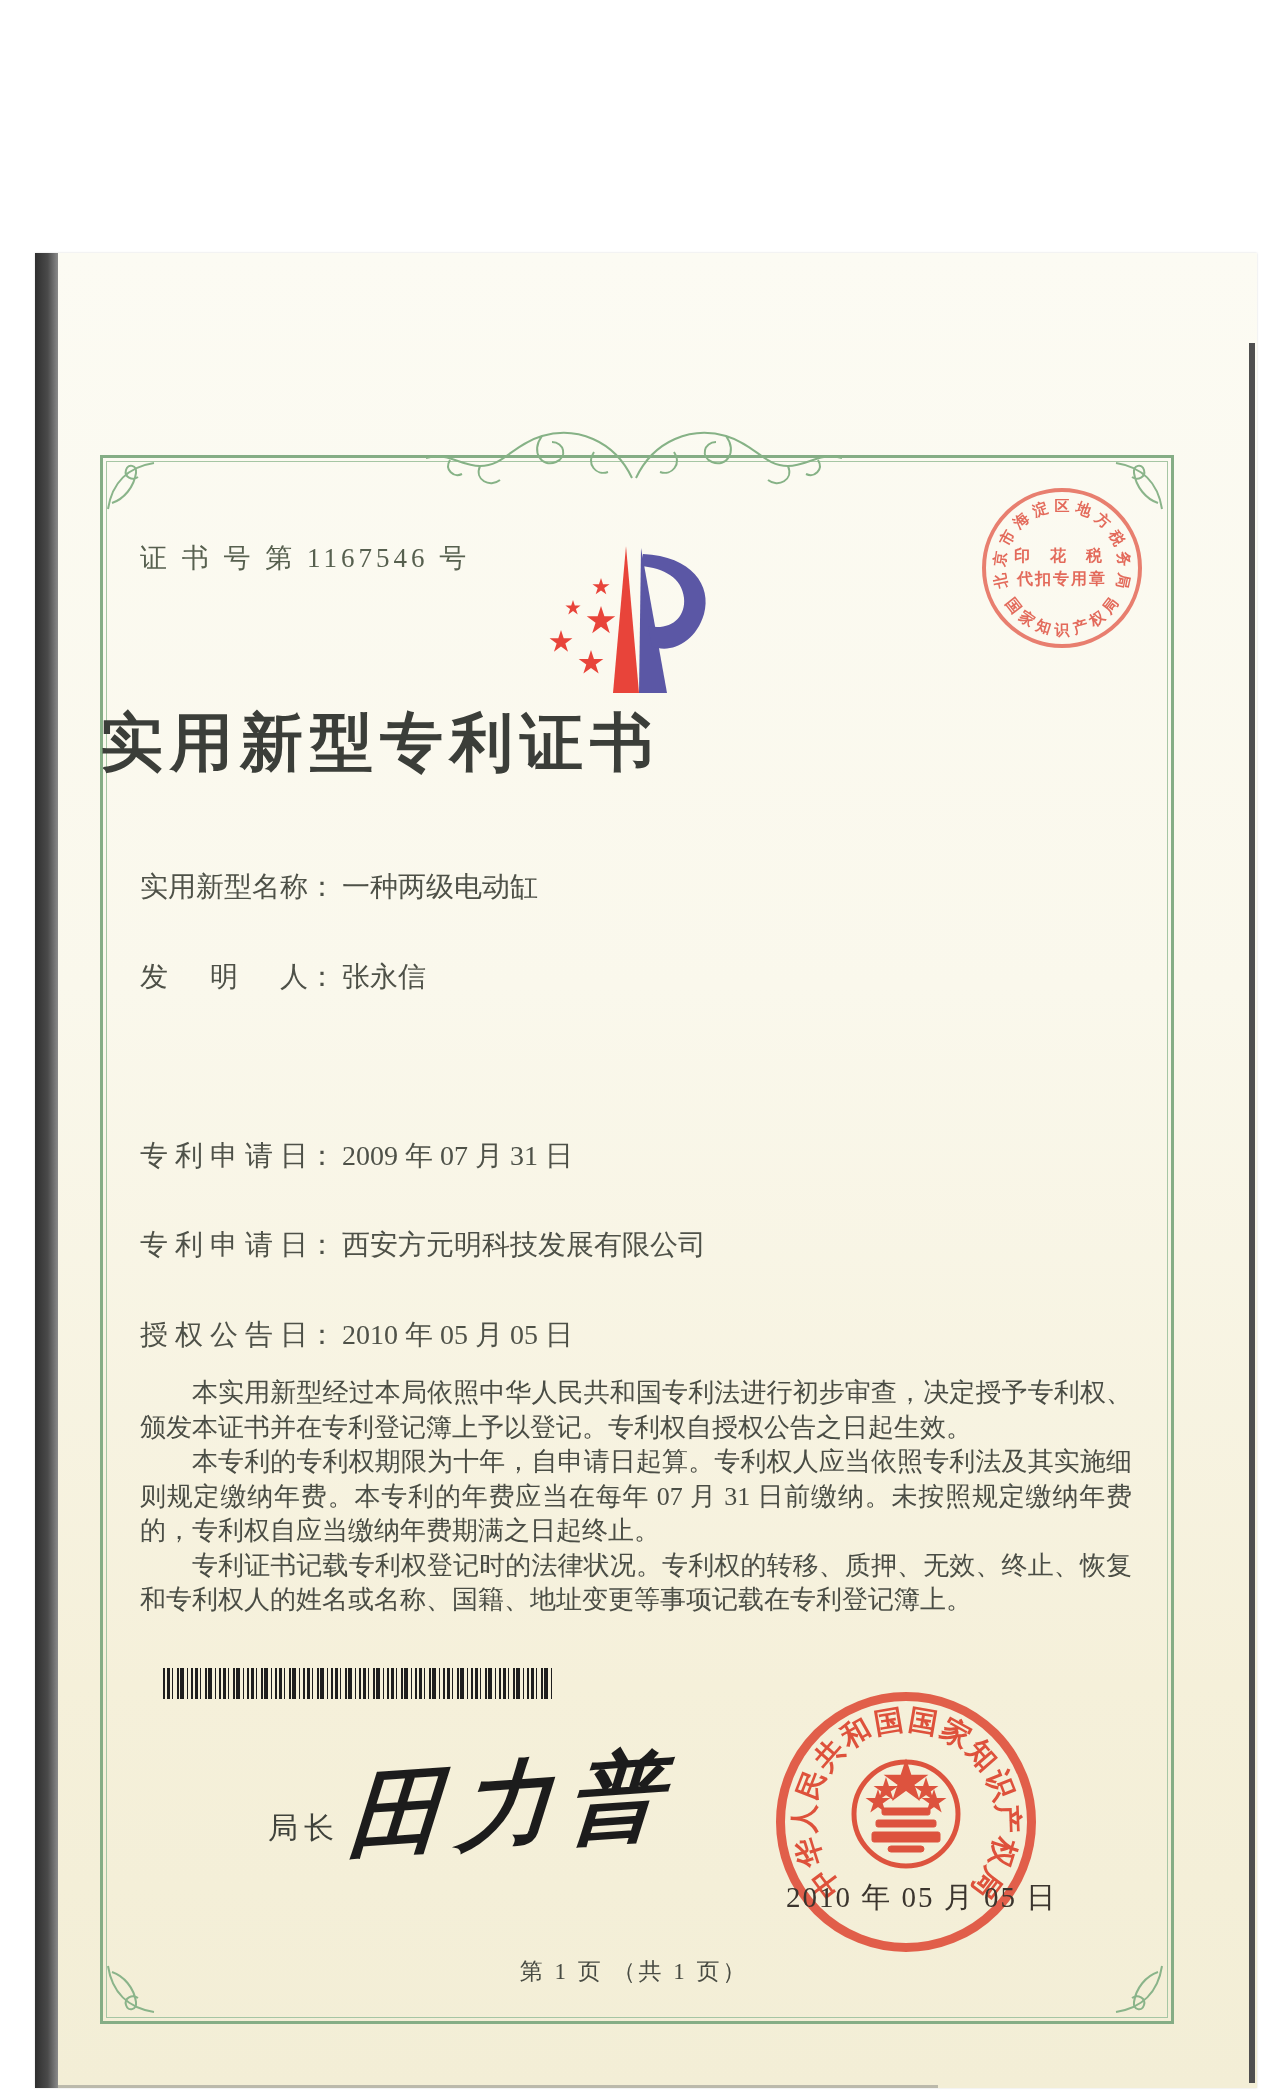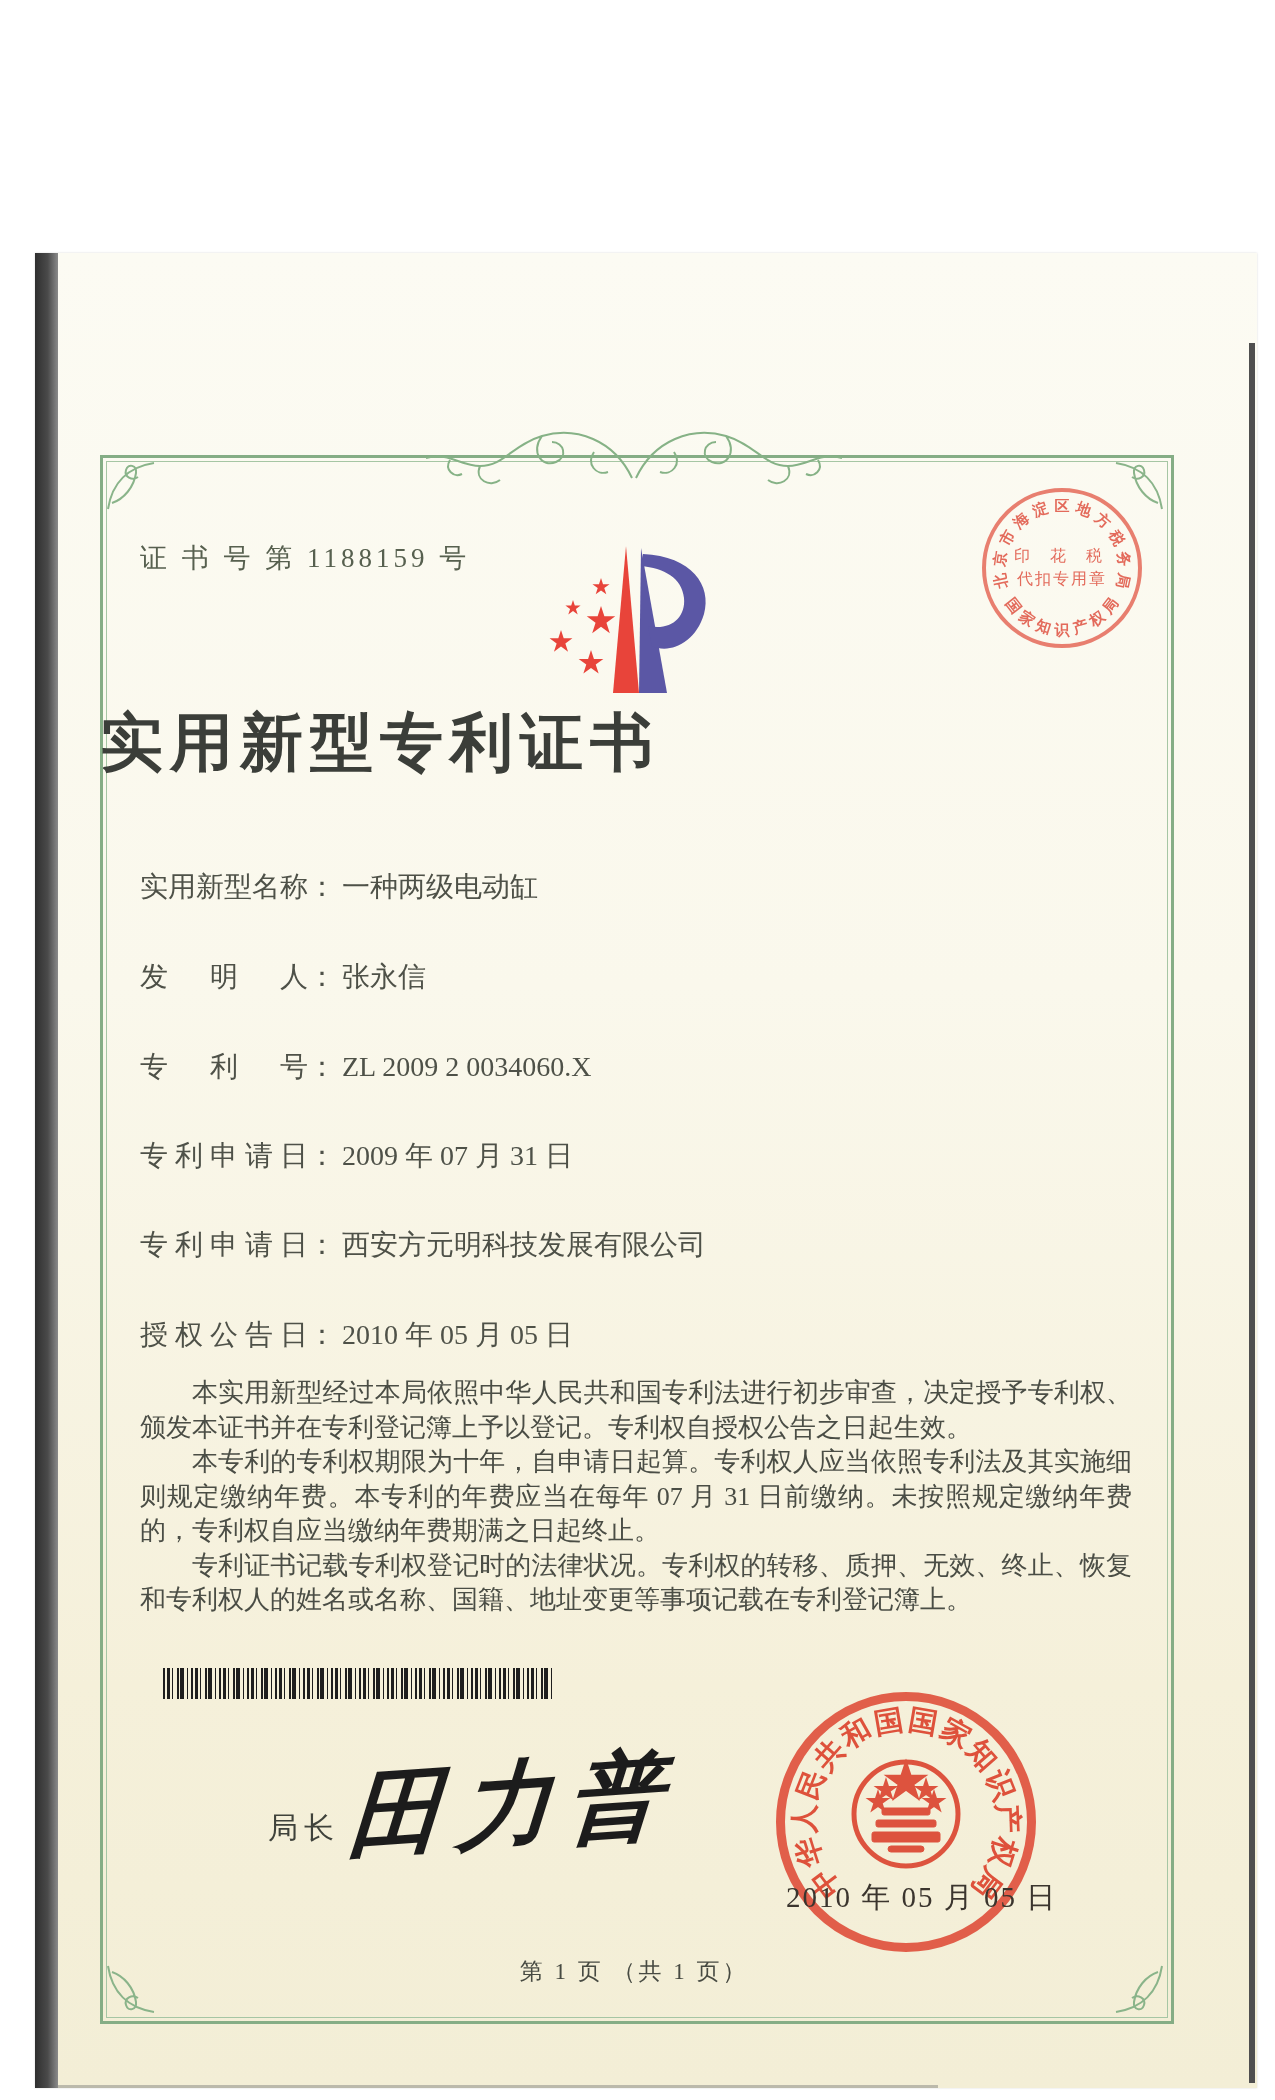--- a/index.html
+++ b/index.html
@@ -59,21 +59,21 @@
   .seal-ring{position:absolute;inset:0;color:rgba(219,67,46,.92);font-weight:700;font-size:29px;}
   .ring-char{position:absolute;left:50%;top:50%;}
   .emblem{position:absolute;left:72px;top:64px;width:116px;height:116px;opacity:.9;}
   .seal-date{position:absolute;left:786px;top:1878px;font-size:29px;letter-spacing:2px;color:#3b352e;z-index:6;white-space:nowrap;}
 
   
   .stamp{position:absolute;left:982px;top:488px;width:160px;height:160px;z-index:4;}
   .stamp-circle{position:absolute;inset:0;border:4px solid rgba(228,104,88,.85);border-radius:50%;}
   .stamp-ring{position:absolute;inset:0;color:rgba(226,98,82,.95);font-size:15px;font-weight:600;}
   .stamp-center{position:absolute;left:0;top:56px;width:160px;text-align:center;color:rgba(226,98,82,.95);
-                font-size:16px;line-height:23px;font-weight:400;}
+                font-size:16px;line-height:23px;font-weight:700;}
   .stamp-l1{letter-spacing:8px;}
   .stamp-l2{letter-spacing:2px;}
 
   .footer{position:absolute;left:100px;top:1956px;width:1068px;text-align:center;
           font-size:23px;letter-spacing:3px;color:#474a42;font-family:Liberation Serif, serif;}
 </style>
 </head>
 <body>
 
 <div class="canvas">
@@ -118,21 +118,21 @@
         <path d="M8,44 C20,40 30,28 32,14 C33,6 24,4 22,11 C20,18 28,22 34,18"></path>
     </g>
   </svg>
   <svg class="corner-flourish cf-br" viewBox="0 0 54 54">
     <g fill="none" stroke="#8ab48a" stroke-width="2">
       <path d="M4,50 C8,24 24,8 50,4"></path>
         <path d="M8,44 C20,40 30,28 32,14 C33,6 24,4 22,11 C20,18 28,22 34,18"></path>
     </g>
   </svg>
 
-  <div class="cert-number">证 书 号 第 1188159 号</div>
+  <div class="cert-number">证 书 号 第 1167546 号</div>
 
   <div class="stamp">
     <div class="stamp-circle"></div>
     <div class="stamp-ring">
         <span class="ring-char" style="transform: translate(-50%, -50%) rotate(-102deg) translateY(-62px);">北</span>
         <span class="ring-char" style="transform: translate(-50%, -50%) rotate(-81.6deg) translateY(-62px);">京</span>
         <span class="ring-char" style="transform: translate(-50%, -50%) rotate(-61.2deg) translateY(-62px);">市</span>
         <span class="ring-char" style="transform: translate(-50%, -50%) rotate(-40.8deg) translateY(-62px);">海</span>
         <span class="ring-char" style="transform: translate(-50%, -50%) rotate(-20.4deg) translateY(-62px);">淀</span>
         <span class="ring-char" style="transform: translate(-50%, -50%) rotate(0deg) translateY(-62px);">区</span>
@@ -175,23 +175,20 @@
     </g>
   </svg>
 
   <div class="title">实用新型专利证书</div>
 
   <div class="field f1">
     <span class="field-label">发明人</span><span class="field-colon">：</span><span>张永信</span>
   </div>
   <div class="field f0">
     <span class="field-label">实用新型名称</span><span class="field-colon">：</span><span>一种两级电动缸</span>
-  </div>
-  <div class="field f2">
-    <span class="field-label">专利号</span><span class="field-colon">：</span><span>ZL 2009 2 0034060.X</span>
   </div>
   <div class="field f3">
     <span class="field-label">专利申请日</span><span class="field-colon">：</span><span>2009 年 07 月 31 日</span>
   </div>
   <div class="field f4">
     <span class="field-label">专利申请日</span><span class="field-colon">：</span><span>西安方元明科技发展有限公司</span>
   </div>
   <div class="field f5">
     <span class="field-label">授权公告日</span><span class="field-colon">：</span><span>2010 年 05 月 05 日</span>
   </div>

